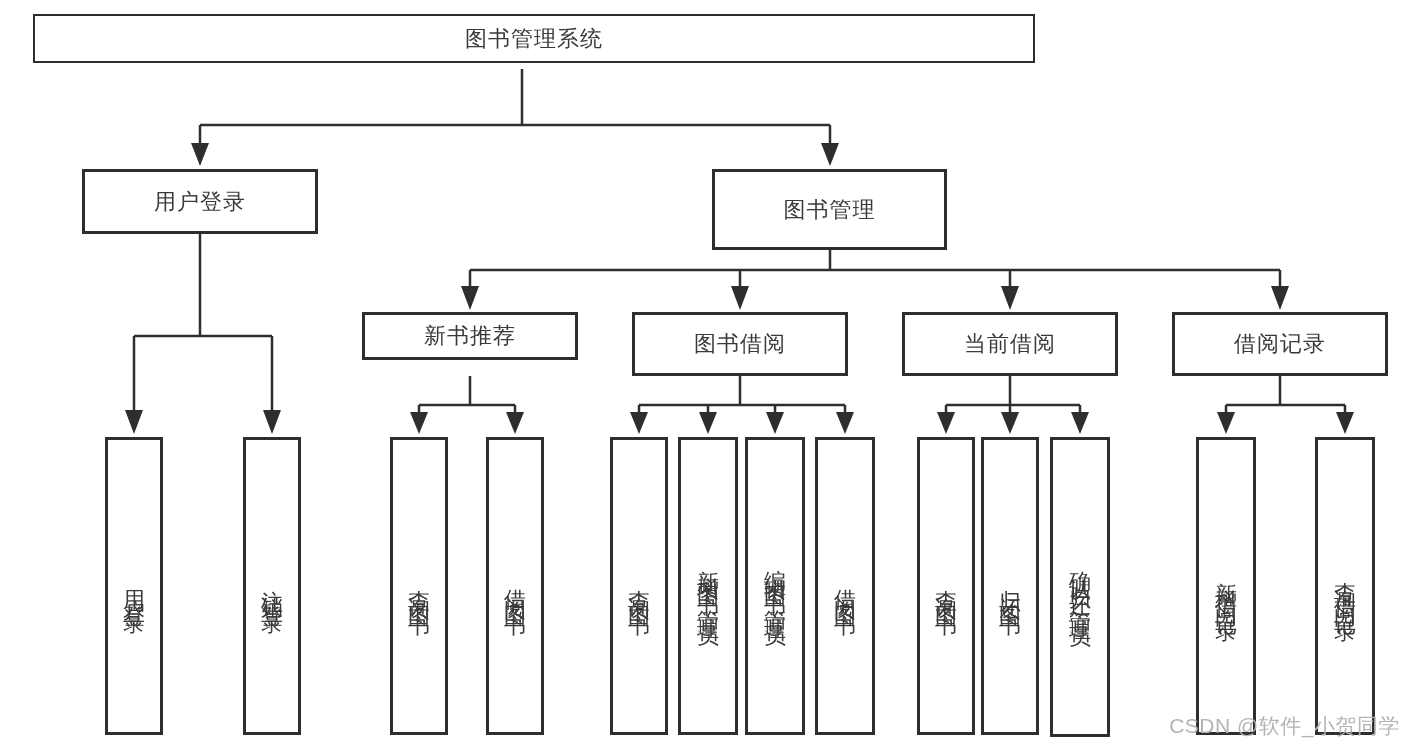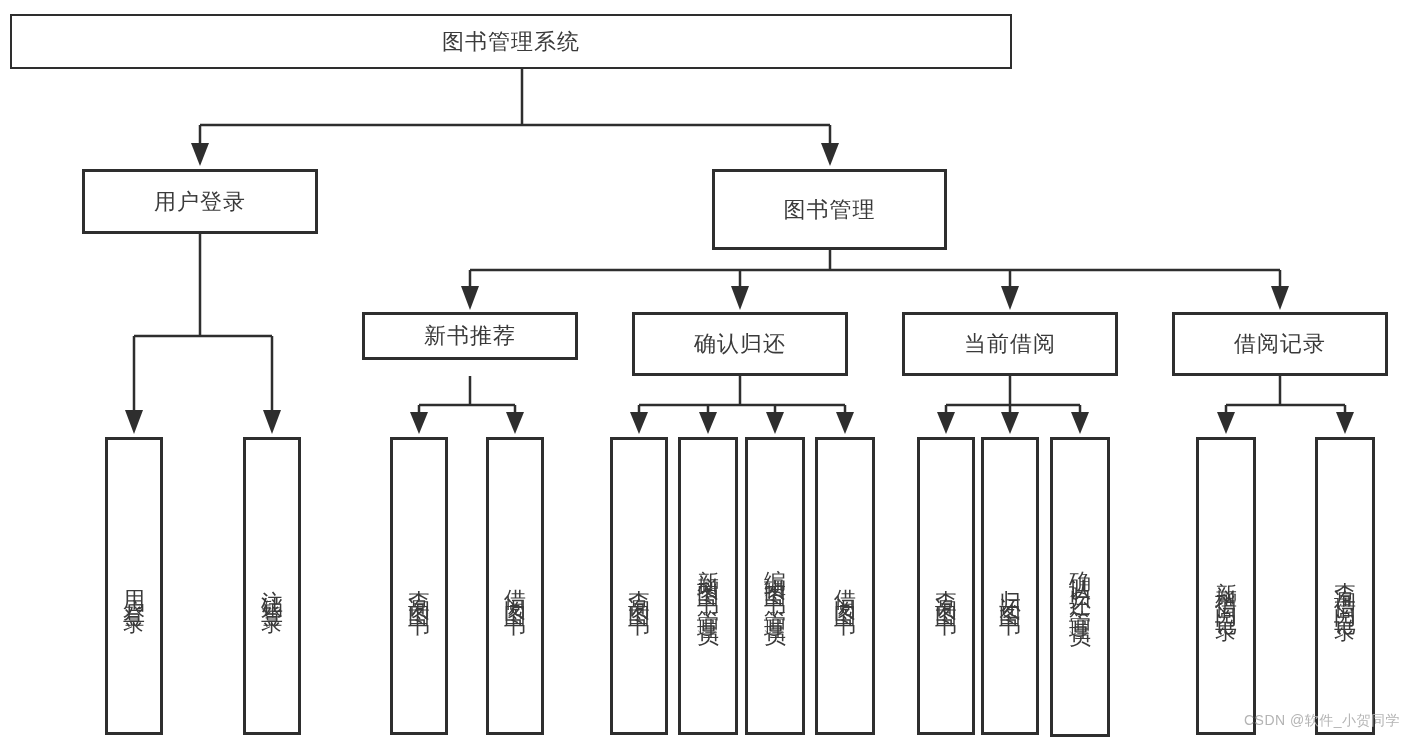--- a/index.html
+++ b/index.html
@@ -31,21 +31,21 @@
     writing-mode:vertical-rl;
     text-orientation:mixed;
     font-size:22px;
     letter-spacing:8px;
     line-height:1;
     padding-top:4px;
   }
   .watermark{
     position:absolute;
     right:5px;top:712px;
-    font-size:14px;
+    font-size:21px;
     color:#b4b4b4;
     letter-spacing:0.5px;
     z-index:5;
     white-space:nowrap;
     text-align:center;
   }
 </style>
 </head>
 <body>
 
@@ -98,27 +98,27 @@
       <polygon points="766,412 784,412 775,434"></polygon>
       <polygon points="836,412 854,412 845,434"></polygon>
       <polygon points="937,412 955,412 946,434"></polygon>
       <polygon points="1001,412 1019,412 1010,434"></polygon>
       <polygon points="1071,412 1089,412 1080,434"></polygon>
       <polygon points="1217,412 1235,412 1226,434"></polygon>
       <polygon points="1336,412 1354,412 1345,434"></polygon>
     </g>
   </svg>
 
-  <div class="node hbox root" style="left:10px;top:14px;width:1002px;height:55px;">图书管理系统</div>
+  <div class="node hbox root" style="left:33px;top:14px;width:1002px;height:49px;">图书管理系统</div>
 
   <div class="node hbox" style="left:82px;top:169px;width:236px;height:65px;">用户登录</div>
   <div class="node hbox" style="left:712px;top:169px;width:235px;height:81px;">图书管理</div>
 
   <div class="node hbox" style="left:362px;top:312px;width:216px;height:48px;">新书推荐</div>
-  <div class="node hbox" style="left:632px;top:312px;width:216px;height:64px;">确认归还</div>
+  <div class="node hbox" style="left:632px;top:312px;width:216px;height:64px;">图书借阅</div>
   <div class="node hbox" style="left:902px;top:312px;width:216px;height:64px;">当前借阅</div>
   <div class="node hbox" style="left:1172px;top:312px;width:216px;height:64px;">借阅记录</div>
 
   <div class="node vbox" style="left:105px;top:437px;width:58px;height:298px;">用户登录</div>
   <div class="node vbox" style="left:243px;top:437px;width:58px;height:298px;">注销登录</div>
 
   <div class="node vbox" style="left:390px;top:437px;width:58px;height:298px;">查询图书</div>
   <div class="node vbox" style="left:486px;top:437px;width:58px;height:298px;">借阅图书</div>
 
   <div class="node vbox" style="left:610px;top:437px;width:58px;height:298px;">查询图书</div>

